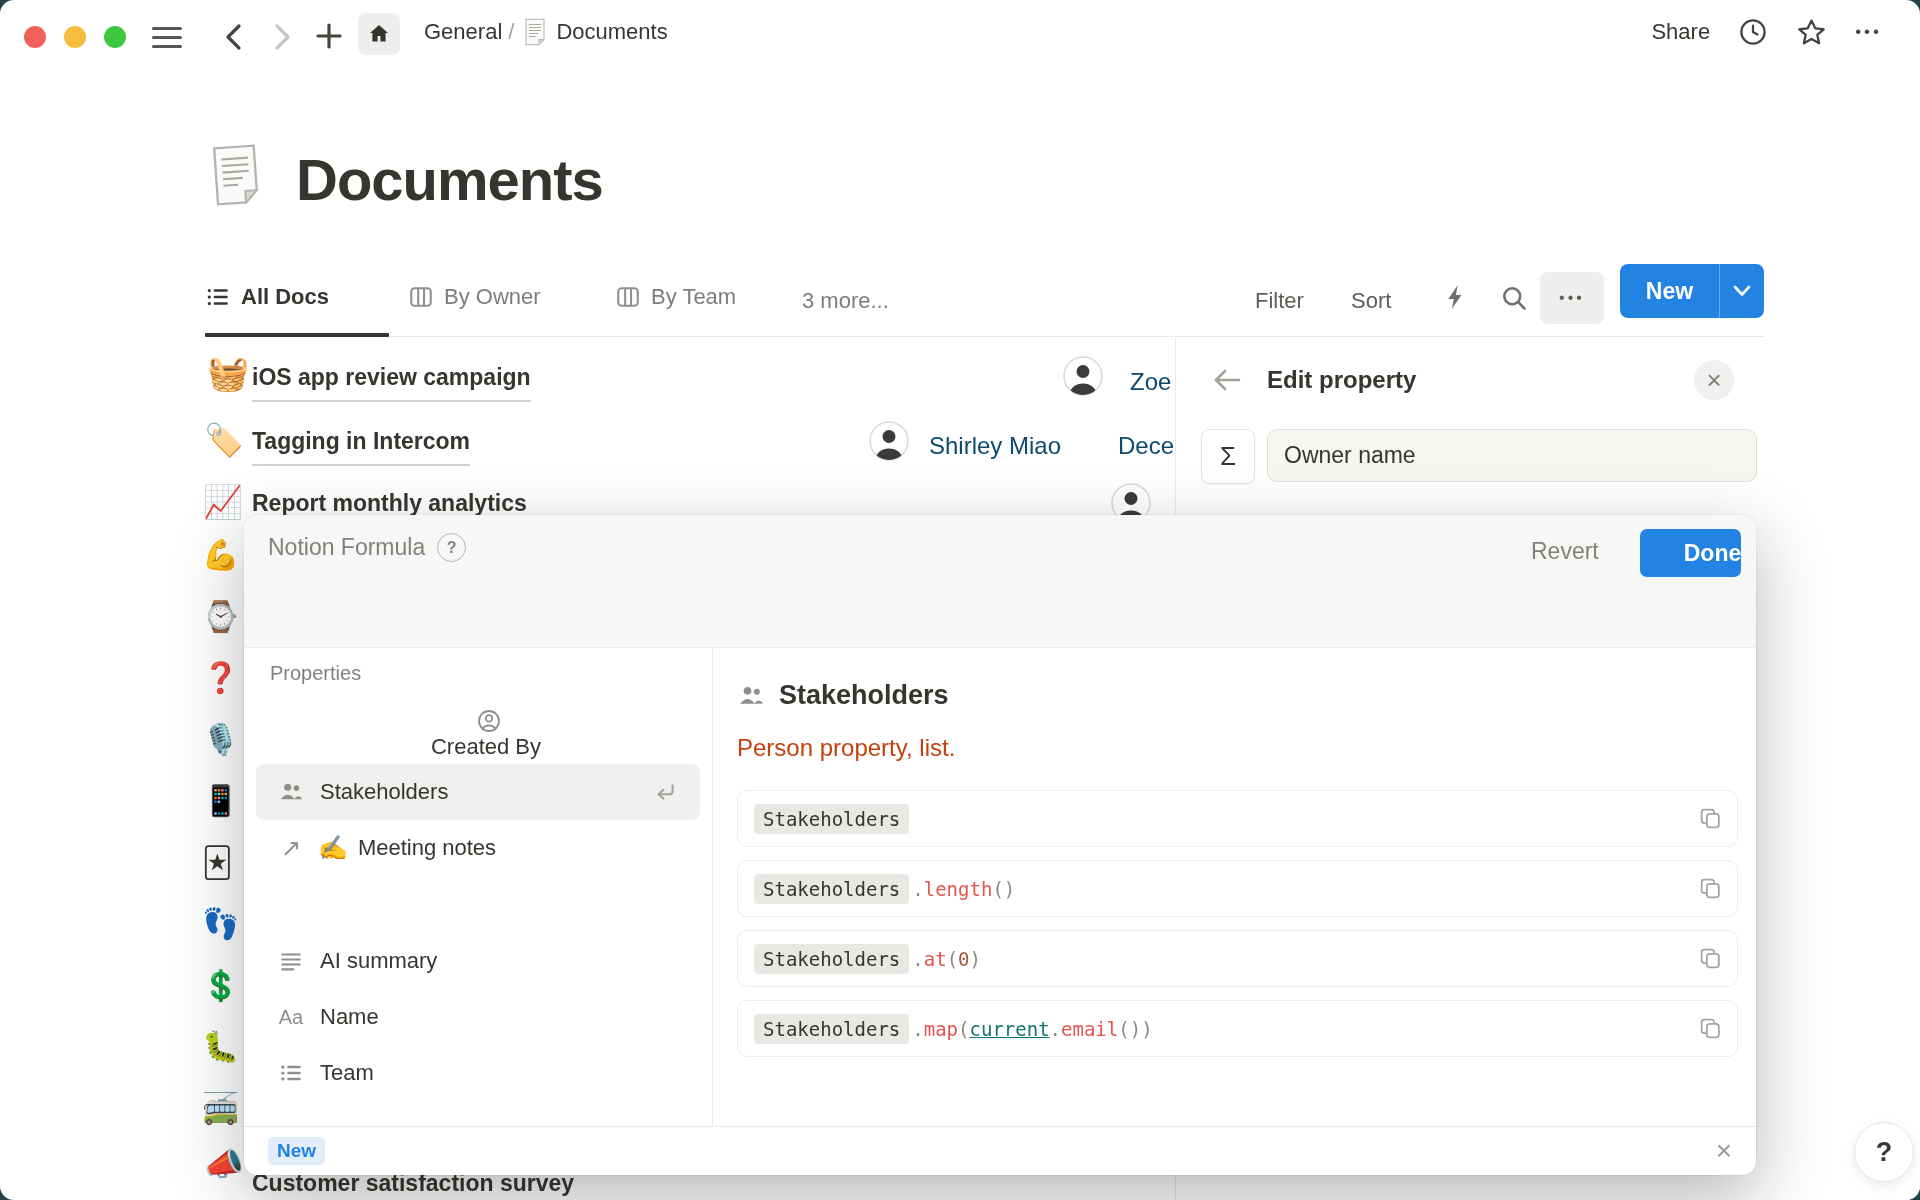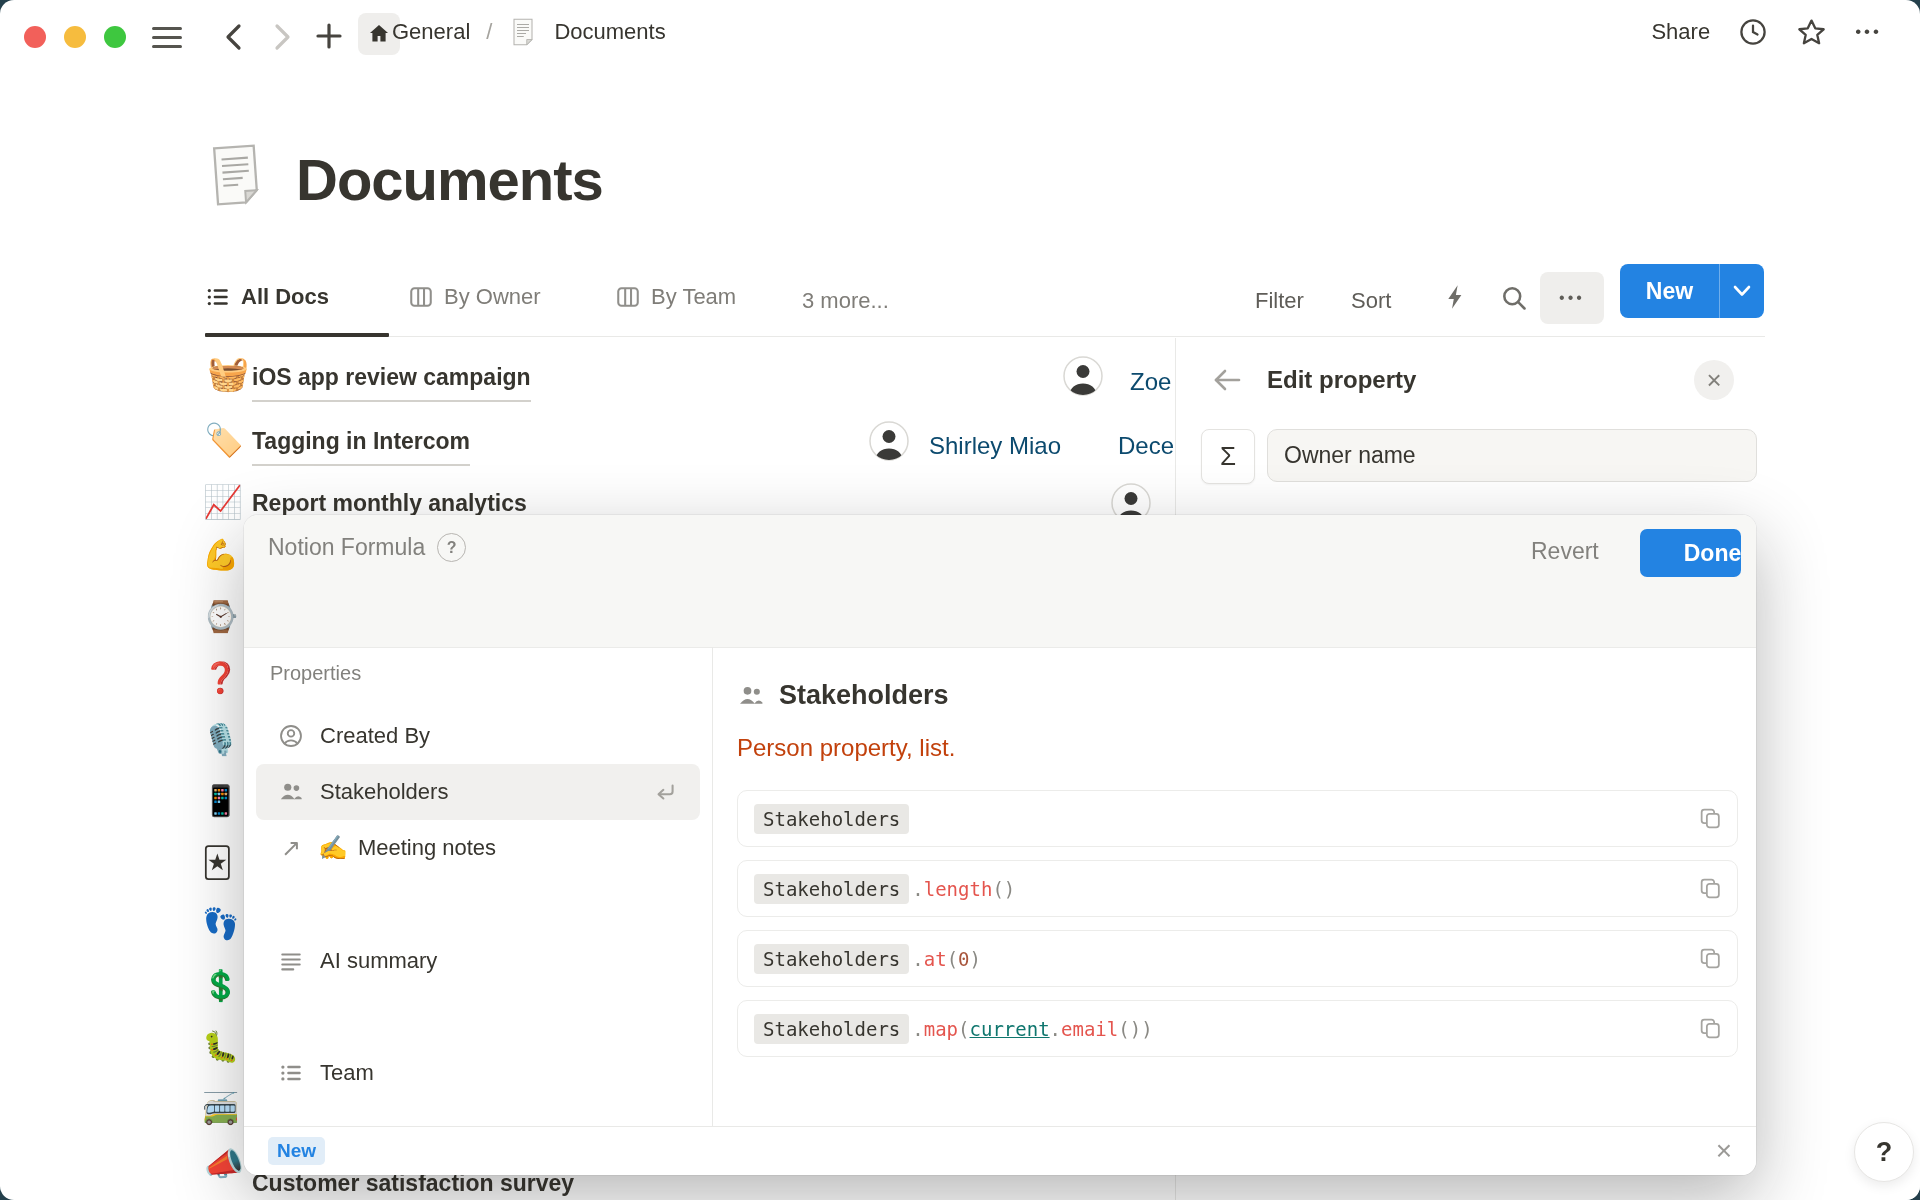--- a/index.html
+++ b/index.html
@@ -90,21 +90,21 @@
           <line x1="15" y1="4" x2="15" y2="26"></line>
           <line x1="4" y1="15" x2="26" y2="15"></line>
         </svg>
     </div>
     <div class="abs flex" style="left:358px;top:13px;width:42px;height:42px;background:#efeeec;border-radius:8px;justify-content:center;">
       <svg width="24" height="24" viewBox="0 0 24 24" fill="#37352f">
           <path d="M12 3 3 11h2.4v8.5h5.2V14h2.8v5.5h5.2V11H21z"></path>
         </svg>
     </div>
 
-    <div class="abs flex" style="left:392px;top:0;height:64px;gap:16px;font-size:22px;">
+    <div class="abs flex" style="left:424px;top:0;height:64px;gap:6px;font-size:22px;">
       <span style="font-weight:500;">General</span>
       <span style="color:#a5a39e;">/</span>
       <svg width="30" height="30" viewBox="0 0 40 40">
           <use href="#doc-sym"></use>
         </svg>
       <span style="font-weight:500;">Documents</span>
     </div>
 
     <div class="abs flex" style="right:38px;top:0;height:64px;gap:28px;">
       <span style="font-size:22px;font-weight:500;">Share</span>
@@ -239,21 +239,21 @@
         <span class="flex" style="width:27px;height:27px;border:1.6px solid #b7b5b1;border-radius:50%;justify-content:center;color:#82817d;font-size:16px;font-weight:600;">?</span>
       </div>
       <span class="abs" style="left:1287px;top:23px;font-size:23px;font-weight:500;color:#82817d;">Revert</span>
       <div class="abs flex" style="left:1396px;top:14px;width:101px;height:48px;background:#2383e2;border-radius:7px;justify-content:center;">
         <span style="color:#fff;font-size:23px;font-weight:600;margin-left:44px;">Done</span>
       </div>
     </div>
 
     <span class="abs" style="left:26px;top:147px;font-size:20px;font-weight:500;color:#82817d;">Properties</span>
 
-    <div class="prop-item" style="top:193px;">
+    <div class="prop-item" style="top:193px;flex-direction:column;">
       <span class="p-icn">
           <svg width="26" height="26" viewBox="0 0 24 24" fill="none" stroke="currentColor" stroke-width="1.7" stroke-linecap="round">
             <circle cx="12" cy="12" r="9.2"></circle>
             <circle cx="12" cy="9.6" r="3"></circle>
             <path d="M5.9 19a7.7 7.7 0 0 1 12.2 0"></path>
           </svg>
         </span>
       <span class="p-label">Created By</span>
     </div>
     <div class="prop-item prop-selected" style="top:249px;">
@@ -280,20 +280,24 @@
       <span class="p-icn">
           <svg width="26" height="26" viewBox="0 0 24 24" fill="currentColor">
             <rect x="3" y="5" width="18" height="2" rx="1"></rect>
             <rect x="3" y="9.6" width="18" height="2" rx="1"></rect>
             <rect x="3" y="14.2" width="18" height="2" rx="1"></rect>
             <rect x="3" y="18.8" width="12" height="2" rx="1"></rect>
           </svg>
         </span>
       <span class="p-label">AI summary</span>
     </div>
+    <div class="prop-item" style="top:474px;">
+      <span class="p-icn" style="font-size:20px;font-weight:500;">Aa</span>
+      <span class="p-label">Name</span>
+    </div>
     <div class="prop-item" style="top:530px;">
       <span class="p-icn">
           <svg width="26" height="26" viewBox="0 0 24 24" fill="currentColor">
             <circle cx="4.5" cy="6.5" r="1.5"></circle>
             <rect x="8.5" y="5.4" width="12.5" height="2.2" rx="1.1"></rect>
             <circle cx="4.5" cy="12" r="1.5"></circle>
             <rect x="8.5" y="10.9" width="12.5" height="2.2" rx="1.1"></rect>
             <circle cx="4.5" cy="17.5" r="1.5"></circle>
             <rect x="8.5" y="16.4" width="12.5" height="2.2" rx="1.1"></rect>
           </svg>

